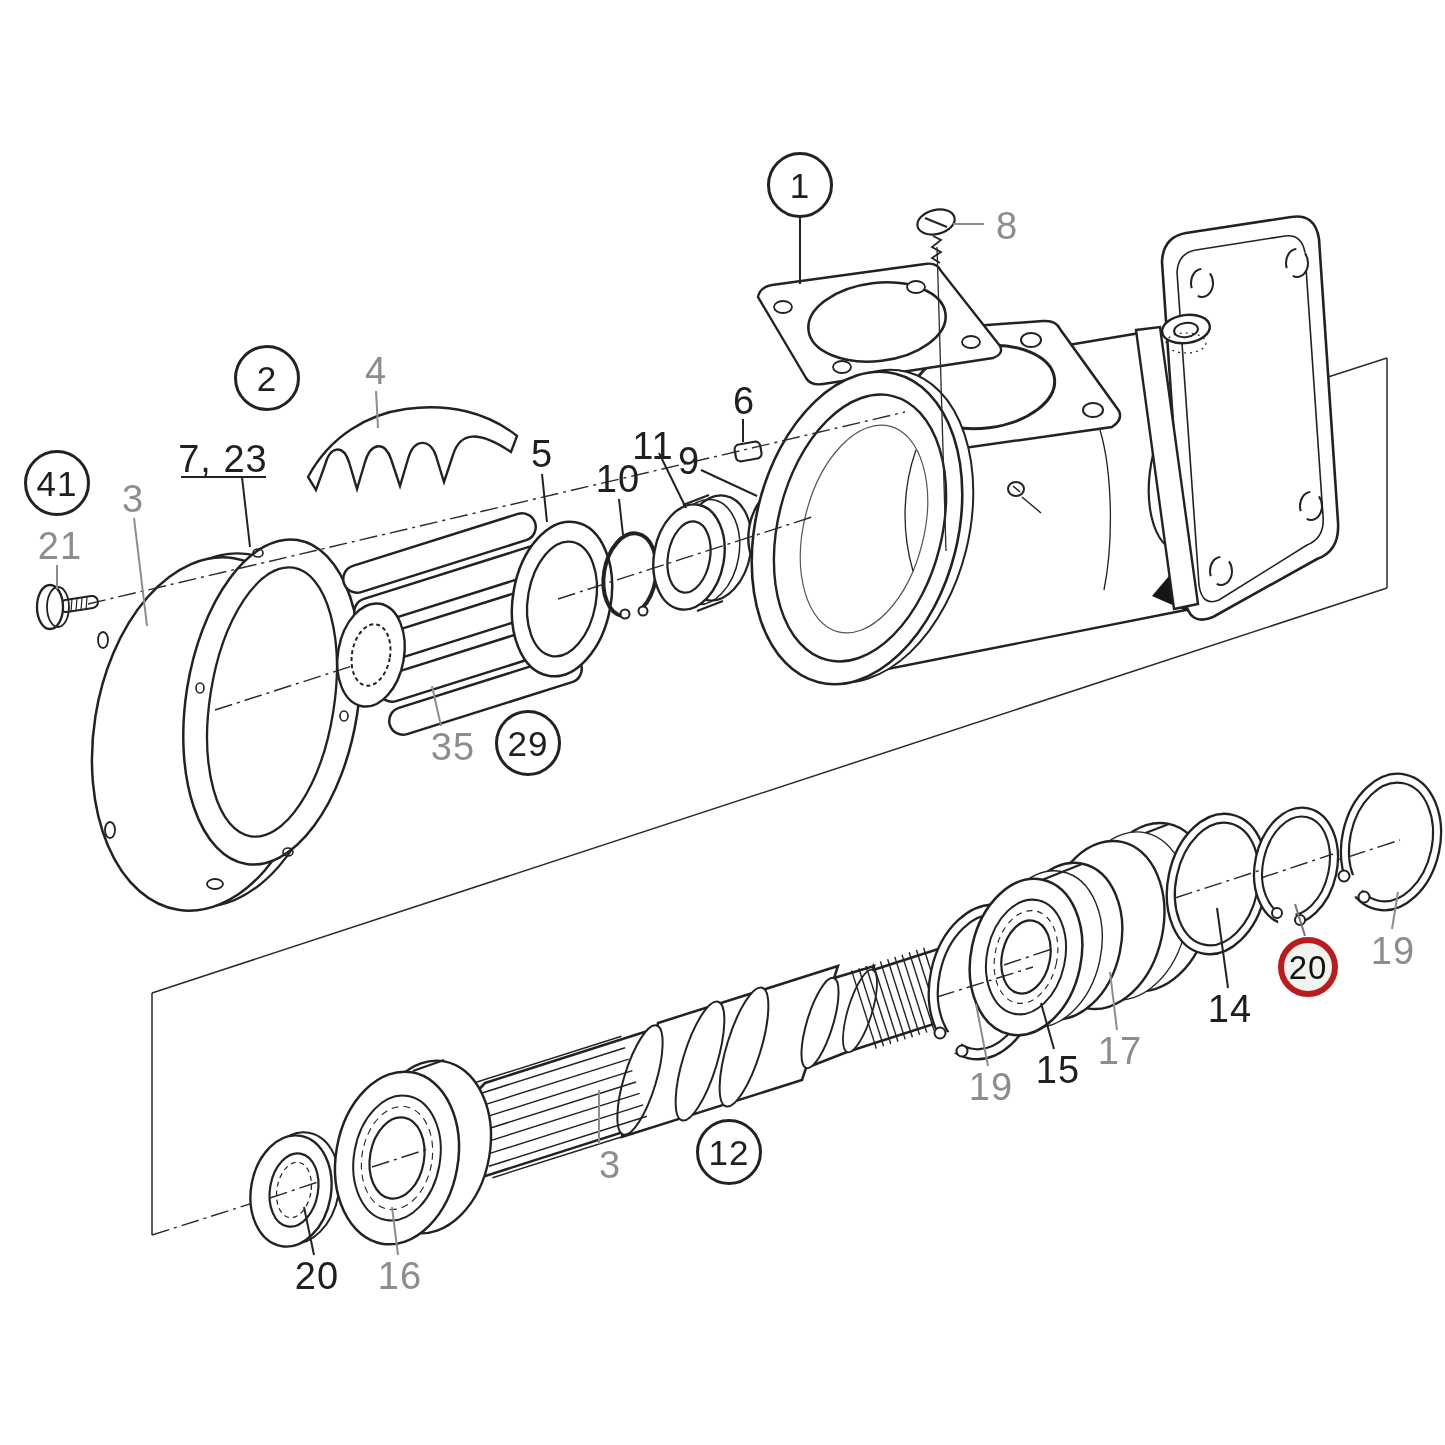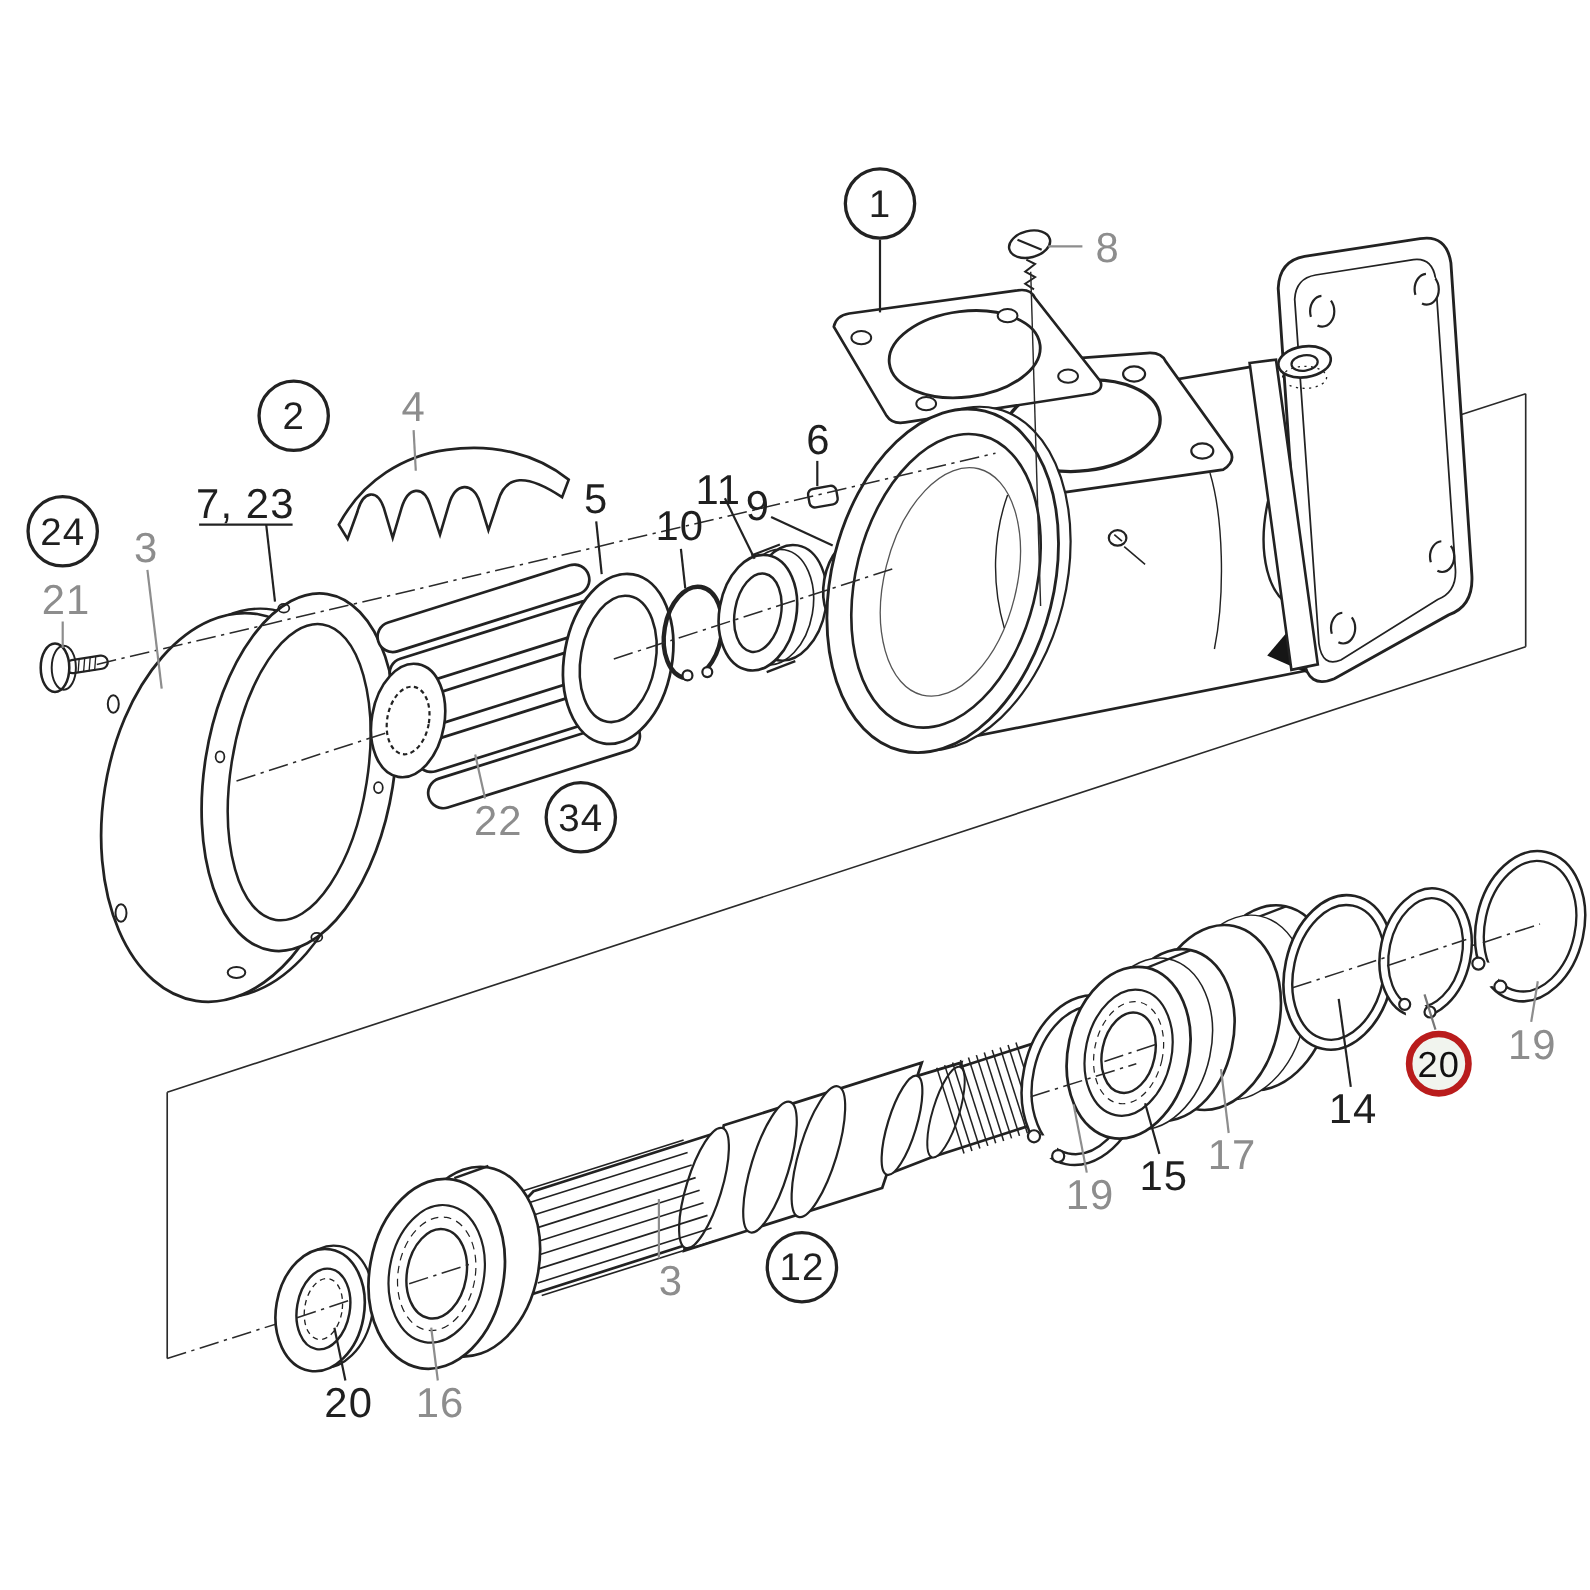--- a/index.html
+++ b/index.html
@@ -343,18 +343,18 @@
 <div class="callout c-circle" style="left:729px;top:1152px">12</div>
 <div class="callout c-gray" style="left:610px;top:1165px">3</div>
 <div class="callout c-black" style="left:1230px;top:1009px">14</div>
 <div class="callout c-black" style="left:1058px;top:1070px">15</div>
 <div class="callout c-gray" style="left:400px;top:1276px">16</div>
 <div class="callout c-gray" style="left:1120px;top:1051px">17</div>
 <div class="callout c-black" style="left:317px;top:1276px">20</div>
 <div class="callout c-gray" style="left:991px;top:1087px">19</div>
 <div class="callout c-gray" style="left:1393px;top:951px">19</div>
 <div class="callout c-green" style="left:1308px;top:967px">20</div>
-<div class="callout c-circle" style="left:528px;top:743px">34</div>
-<div class="callout c-gray" style="left:453px;top:747px">22</div>
-<div class="callout c-circle" style="left:57px;top:483px">24</div>
+<div class="callout c-circle" style="left:528px;top:743px">29</div>
+<div class="callout c-gray" style="left:453px;top:747px">35</div>
+<div class="callout c-circle" style="left:57px;top:483px">41</div>
 <div class="callout c-gray" style="left:60px;top:546px">21</div>
 
 </div>
 
 </body></html>

